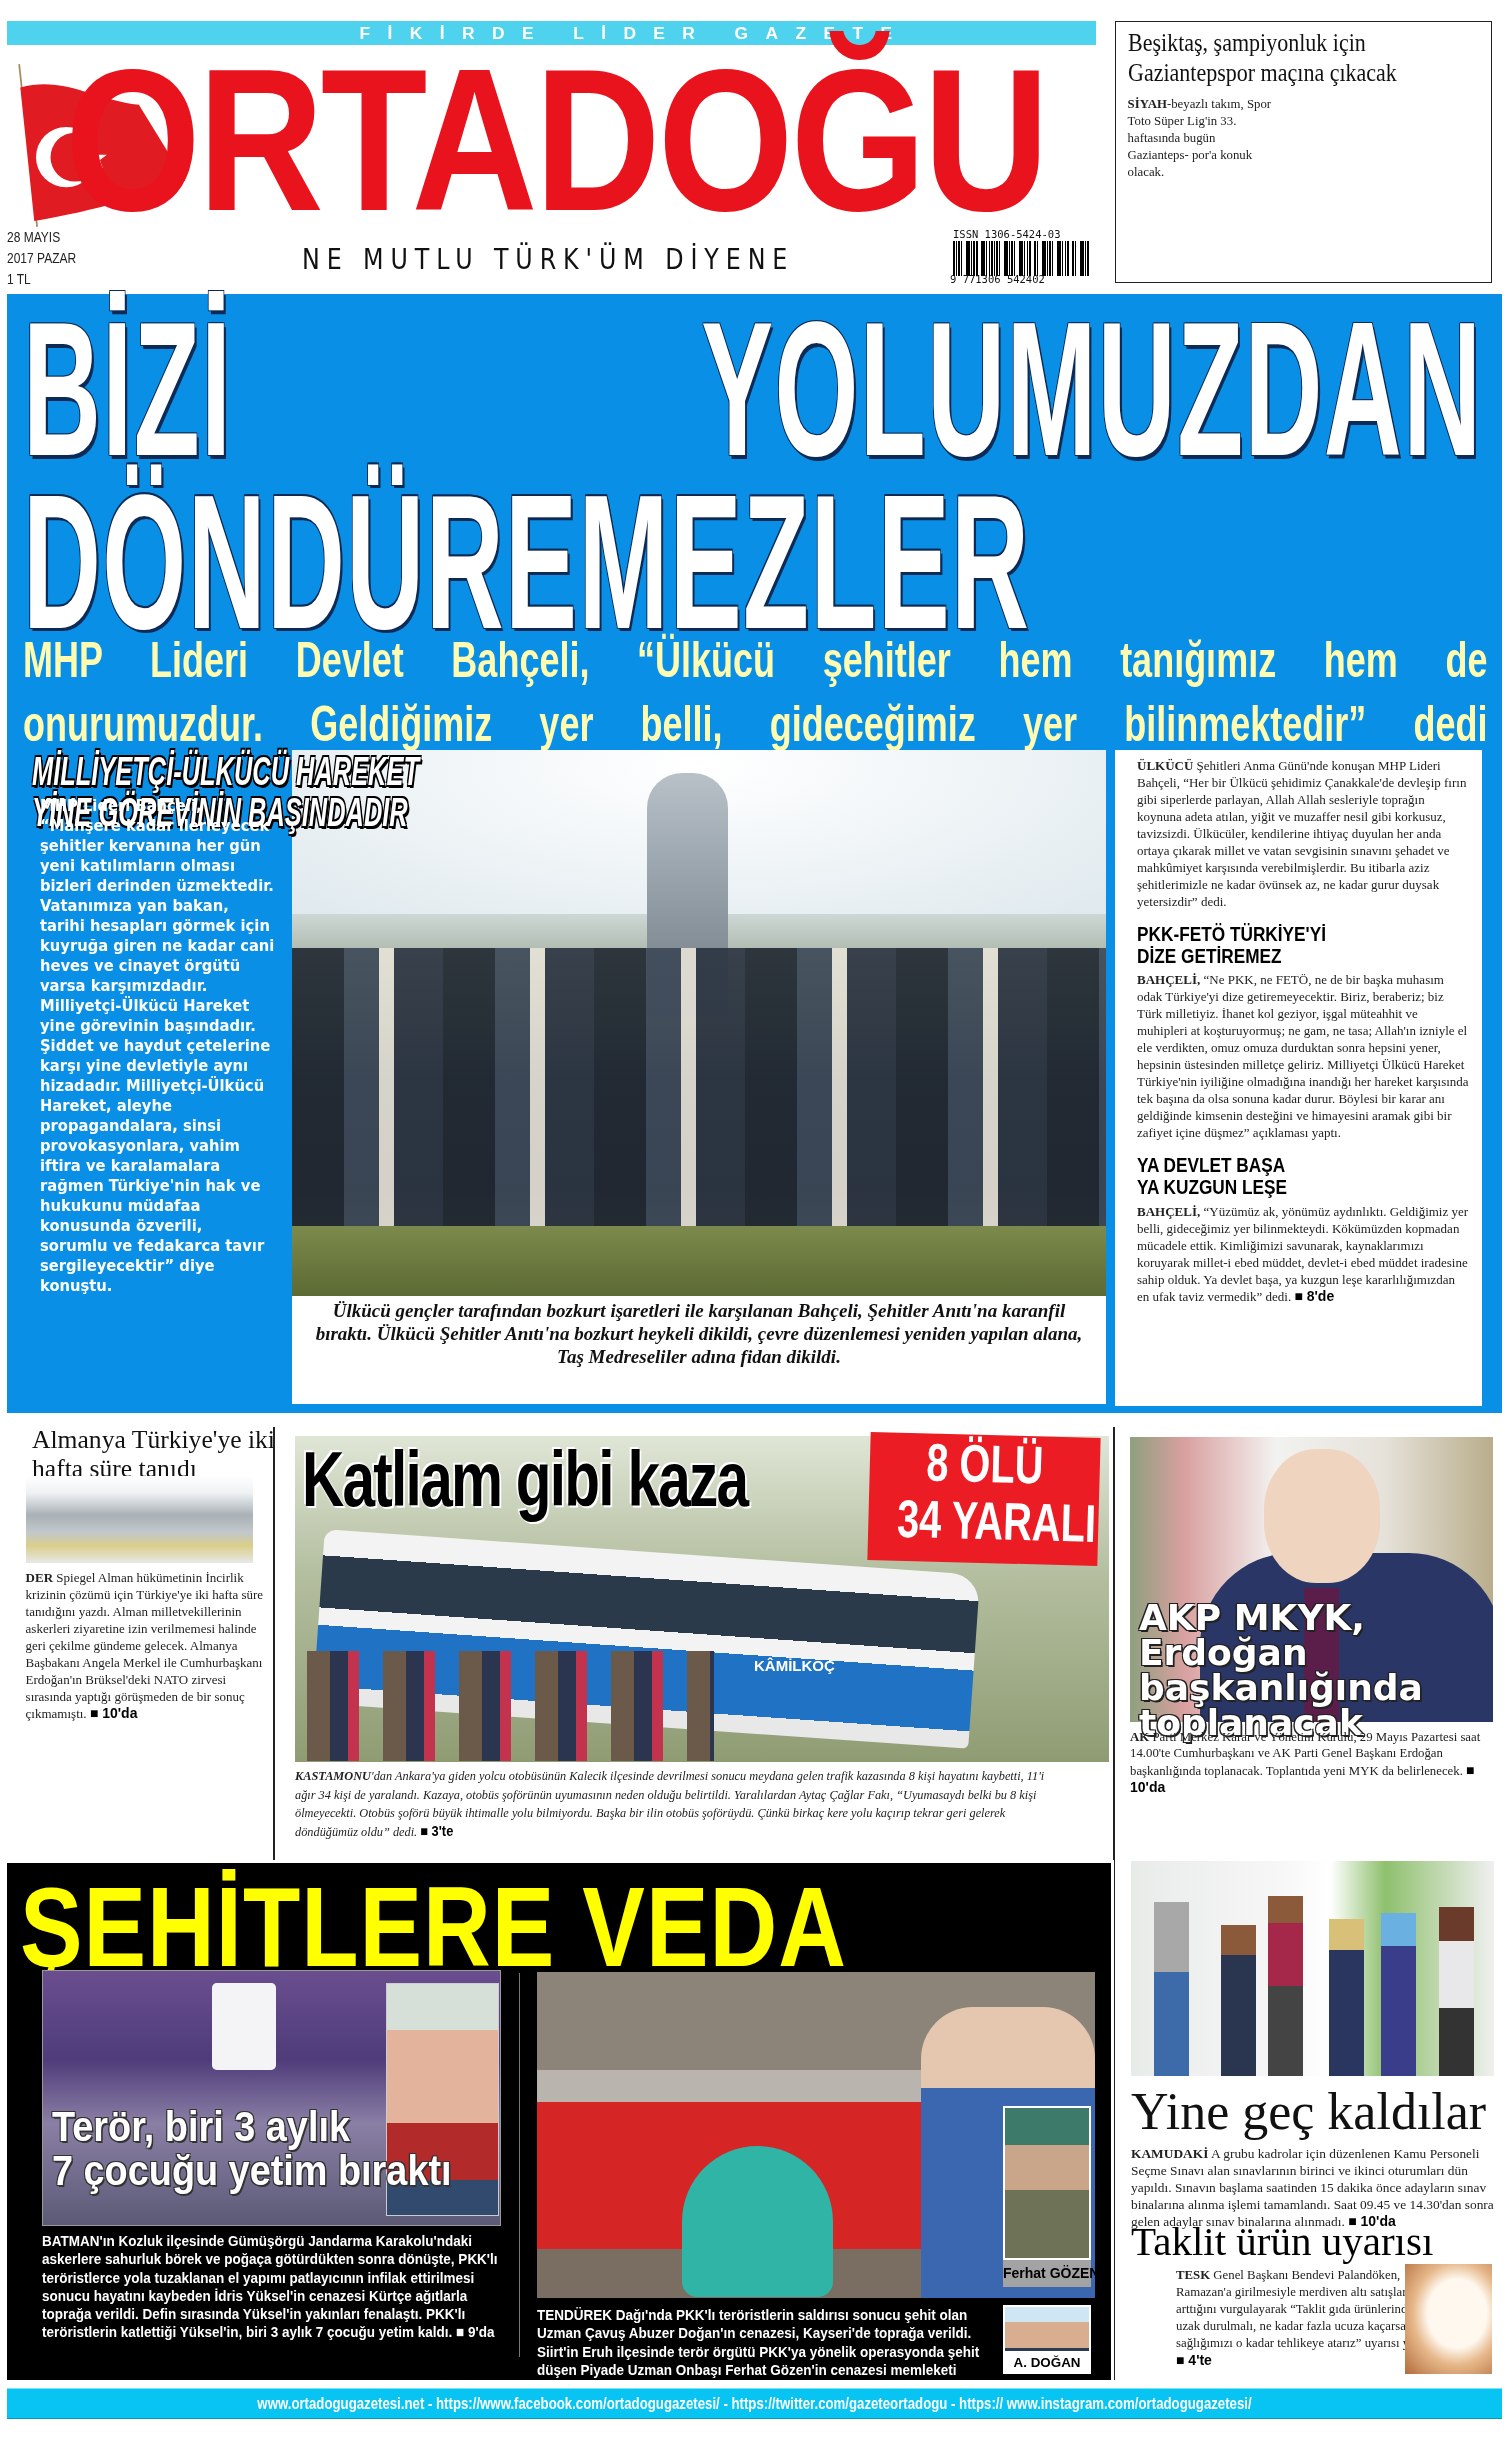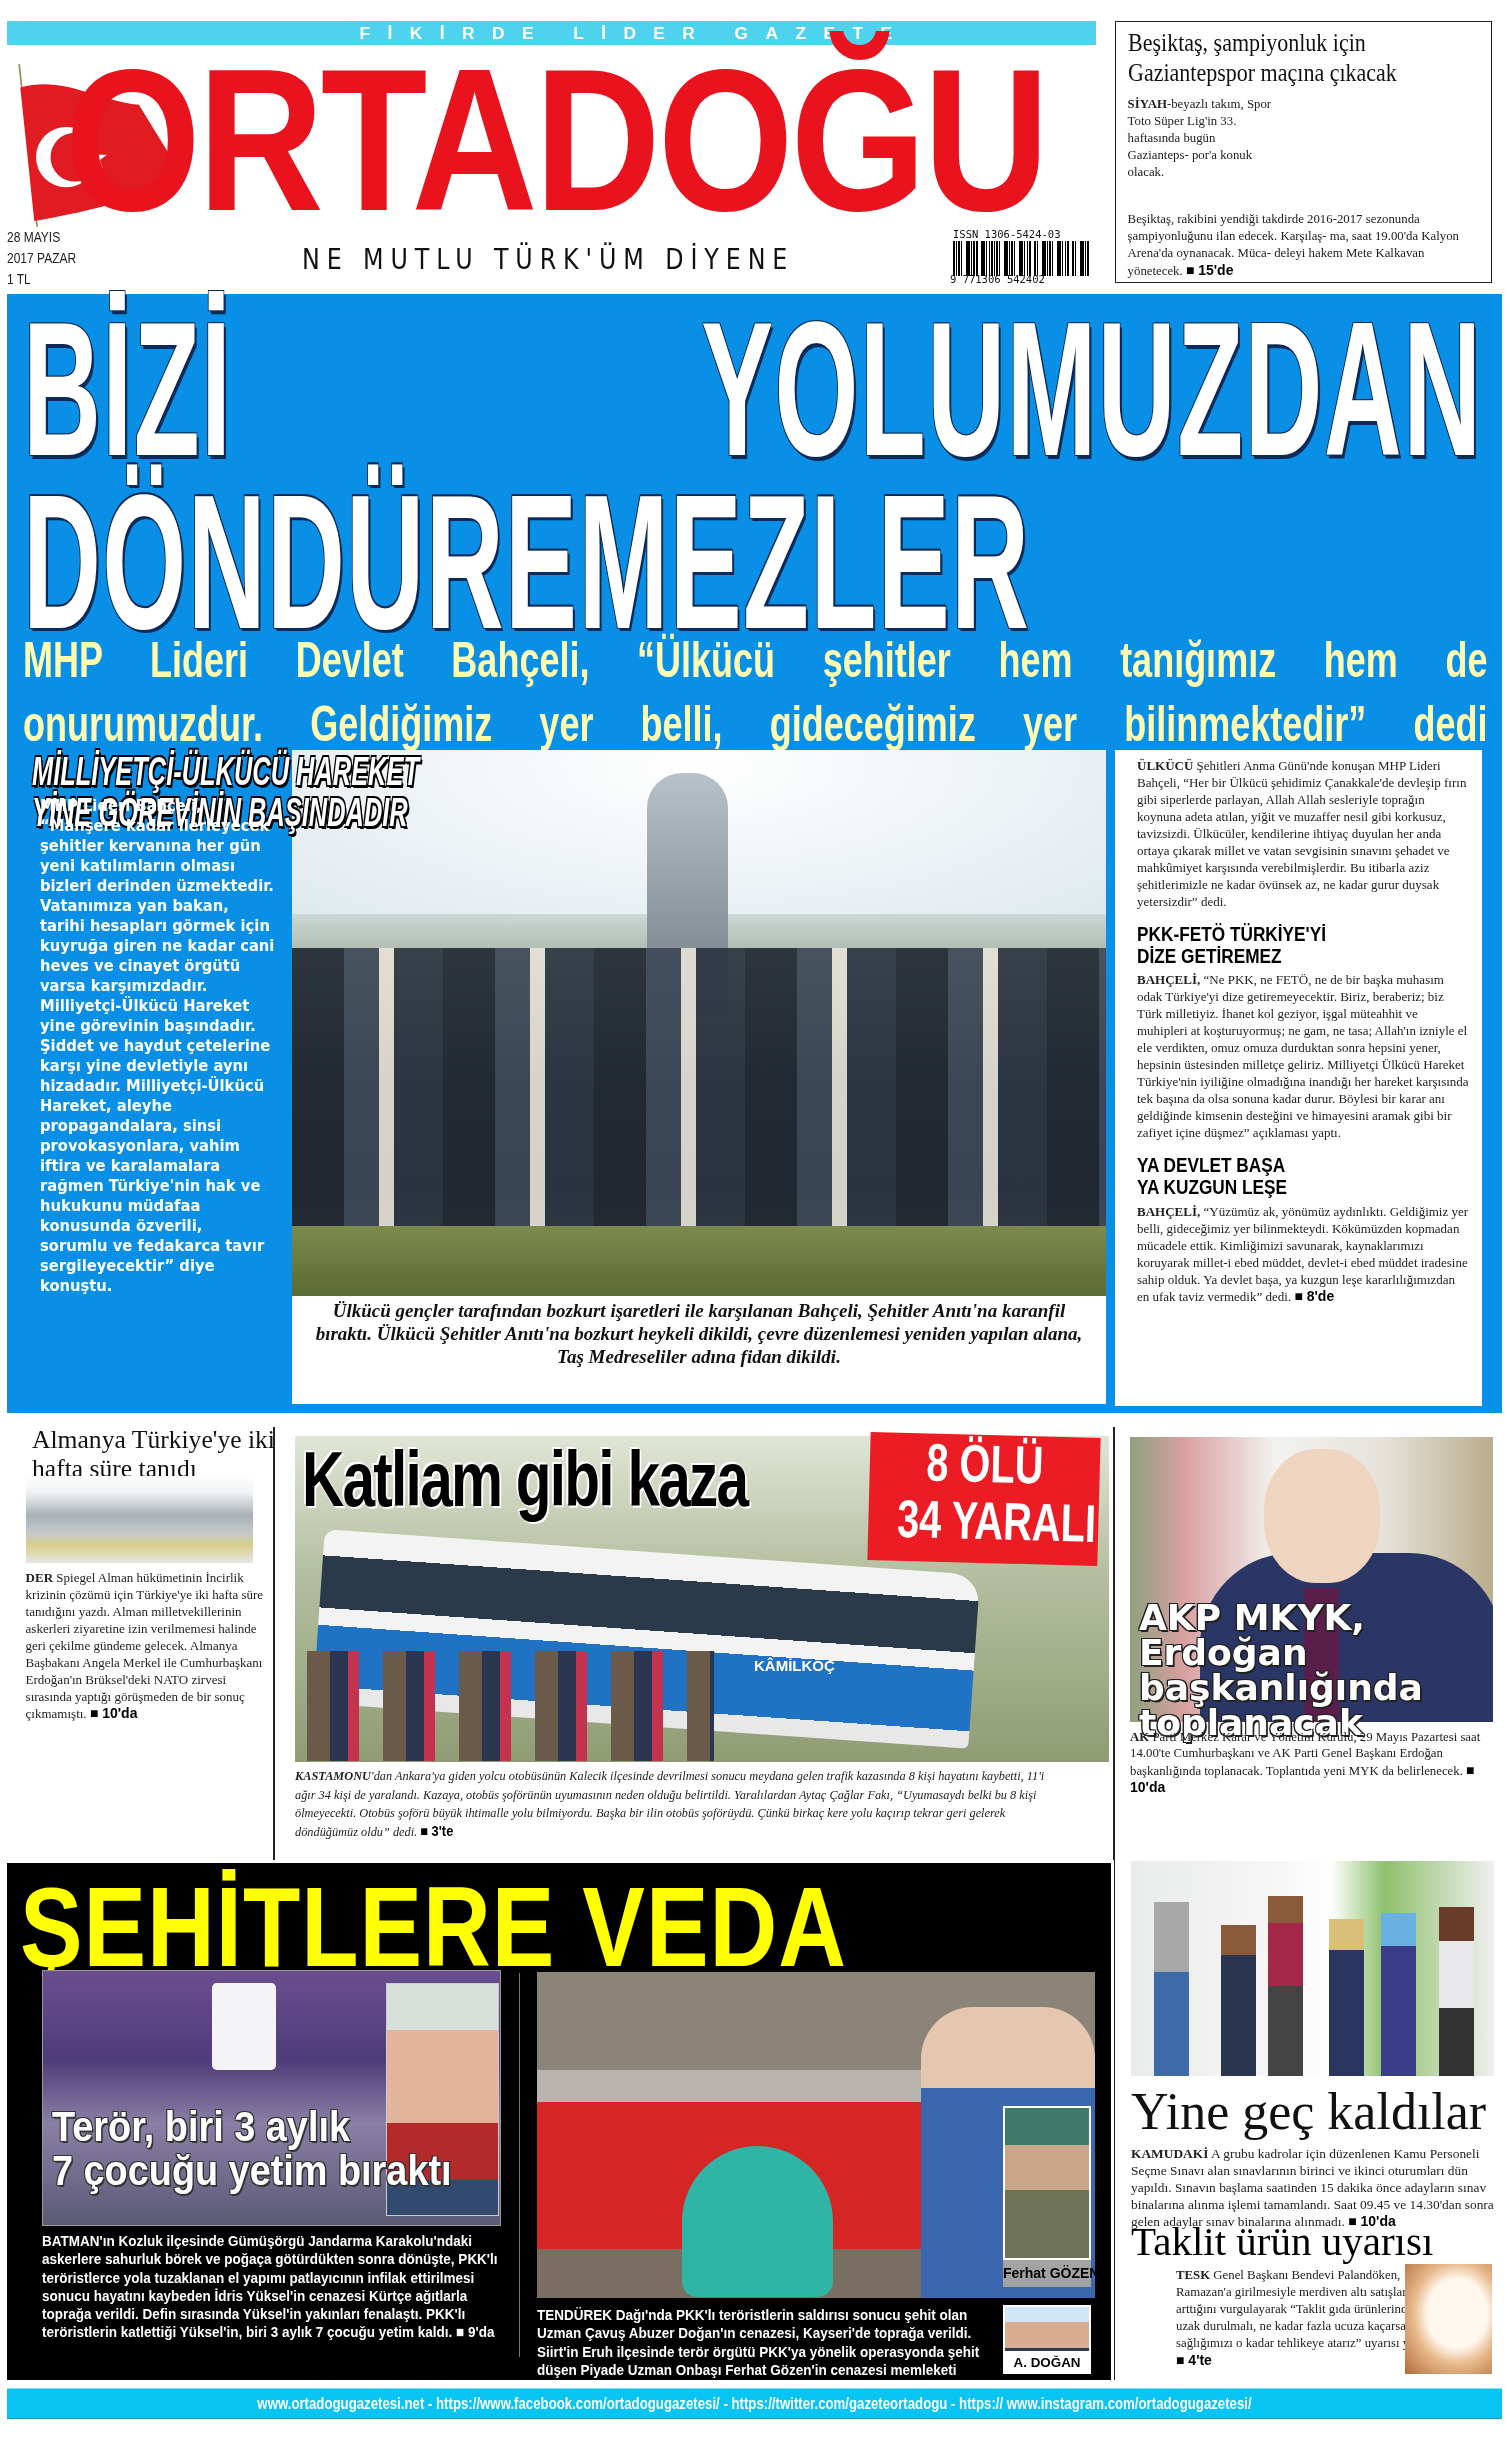--- a/index.html
+++ b/index.html
@@ -135,21 +135,20 @@
   <div>1 TL</div>
 </div>
 <div class="abs motto">NE MUTLU TÜRK'ÜM DİYENE</div>
 <div class="abs issn">ISSN 1306-5424-03</div>
 <div class="abs barcode"></div>
 <div class="abs barcode-num">9 771306 542402</div>
 
 <div class="abs sport-box">
   <div class="sport-title">Beşiktaş, şampiyonluk için Gaziantepspor maçına çıkacak</div>
   <div class="sport-body"><span class="b">SİYAH</span><span>-beyazlı takım, Spor Toto Süper Lig'in 33. haftasında bugün Gazianteps- por'a konuk olacak.</span></div>
-  <div class="sport-body2"><span>Beşiktaş, rakibini yendiği takdirde 2016-2017 sezonunda şampiyonluğunu ilan edecek. Karşılaş- ma, saat 19.00'da Kalyon Arena'da oynanacak. Müca- deleyi hakem Mete Kalkavan yönetecek.</span> <span class="ref">■ 15'de</span></div>
 </div>
 
 <div class="abs blue-block"></div>
 <div class="abs headline">
   <span>BİZİ YOLUMUZDAN</span>
   <span>DÖNDÜREMEZLER</span>
 </div>
 <div class="abs subhead">
   <span>MHP Lideri Devlet Bahçeli, “Ülkücü şehitler hem tanığımız hem de</span>
   <span>onurumuzdur. Geldiğimiz yer belli, gideceğimiz yer bilinmektedir” dedi</span>

